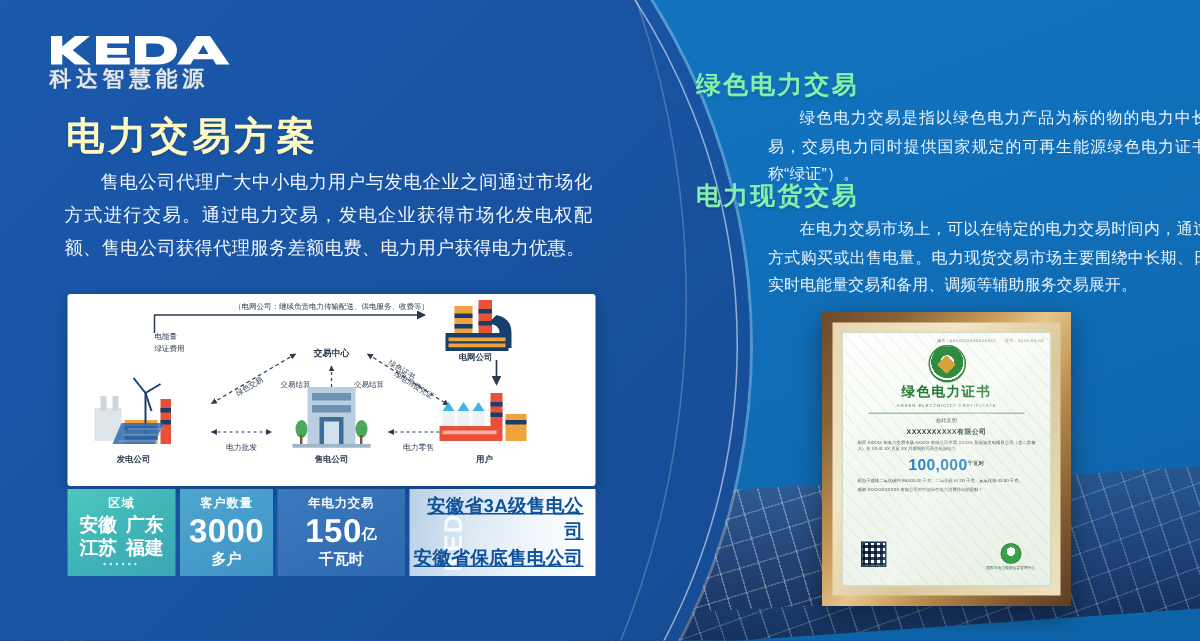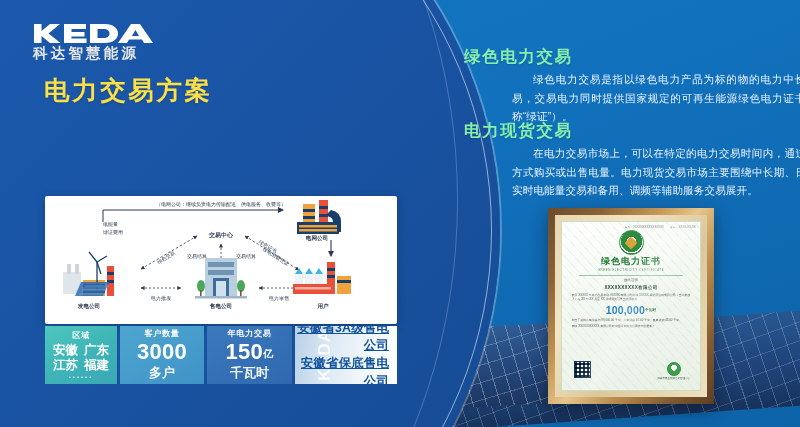--- a/index.html
+++ b/index.html
@@ -76,21 +76,21 @@
   .logo { position:absolute; left:33px; top:22px; width:130px; }
   .logo-mark { display:block; }
   .logo-cn {
     color:#e5e5e5; font-size:14.5px; letter-spacing:3.2px; font-weight:700;
     margin-top:1px; line-height:1.1; white-space:nowrap;
   }
 
   
   .h1 {
     position:absolute; left:44px; top:73px;
-    color:#fde047; font-size:25.5px; font-weight:700; letter-spacing:2.6px;
+    color:#fef9c3; font-size:25.5px; font-weight:700; letter-spacing:2.6px;
     text-shadow:0 1px 2px rgba(0,0,0,.18);
   }
   .lead {
     position:absolute; left:43px; top:110px; width:352px;
     color:#eef6ff; font-size:12.2px; line-height:1.82; text-indent:24px;
     text-align:justify; letter-spacing:.2px;
   }
 
   
   .diagram {
@@ -106,26 +106,26 @@
   .stats {
     position:absolute; left:45px; top:326px; width:352px; height:58px;
     display:flex; gap:3px; align-items:stretch;
   }
   .stat {
     position:relative; color:#fff; text-align:right;
     display:flex; flex-direction:column; align-items:center; justify-content:center;
     padding:4px 2px;
   }
   .stat.s1 { width:72px; background:linear-gradient(150deg,#4ec7bc 0%,#3fb5b8 50%,#3aa7b6 100%); }
-  .stat.s2 { width:84px; background:linear-gradient(150deg,#4ea6cf 0%,#3f93c6 100%); }
+  .stat.s2 { width:62px; background:linear-gradient(150deg,#4ea6cf 0%,#3f93c6 100%); }
   .stat.s3 { width:85px; background:linear-gradient(150deg,#3b79bd 0%,#2f68ae 100%); }
   .stat .cap { font-size:8.2px; letter-spacing:.6px; opacity:.97; font-weight:700; }
   .stat .big { font-size:22px; font-weight:800; line-height:1.05; letter-spacing:.3px; margin-top:1px;}
   .stat .big .unit { font-size:10px; font-weight:700; vertical-align:2px; }
-  .stat .sub { font-size:13px; opacity:.95; margin-top:0px; font-weight:700;}
+  .stat .sub { font-size:10px; opacity:.95; margin-top:0px; font-weight:700;}
   .stat .grid2 {
     display:grid; grid-template-columns:auto auto; gap:0 6px;
     font-size:12.5px; font-weight:800; line-height:1.22; margin-top:2px;
   }
   .stat .dots { font-size:6px; letter-spacing:2px; opacity:.8; margin-top:1px; }
 
   .badge {
     position:relative; flex:1; overflow:hidden;
     background:linear-gradient(100deg,#b9d0e6 0%,#dce9f4 35%,#f3f8fc 70%,#ffffff 100%);
     display:flex; align-items:center; justify-content:flex-end;
@@ -251,20 +251,21 @@
         <path d="M2 4 h15 v14 L34 4 h20 L31 23 L55 42 H34 L17 28 v14 H2 Z"></path>
         <path d="M62 4 h44 v10 H77 v6 h26 v9 H77 v4 h30 v9 H62 Z"></path>
         <path d="M114 4 h30 c16 0 26 8 26 19 s-10 19 -26 19 h-30 Z M129 14 v18 h12 c8 0 12 -4 12 -9 s-4 -9 -12 -9 Z"></path>
         <path d="M196 4 h18 l26 38 h-18 l-4 -7 h-26 l-4 7 h-18 Z M205 16 l-7 12 h14 Z"></path>
       </g>
     </svg>
     <div class="logo-cn">科达智慧能源</div>
   </div>
 
   <div class="h1">电力交易方案</div>
+  <div class="lead">售电公司代理广大中小电力用户与发电企业之间通过市场化方式进行交易。通过电力交易，发电企业获得市场化发电权配额、售电公司获得代理服务差额电费、电力用户获得电力优惠。</div>
 
   <div class="diagram">
     <svg class="dg" viewBox="0 0 352 128">
       <defs>
         <marker id="ah" markerWidth="6" markerHeight="6" refX="5" refY="3" orient="auto">
           <path d="M0,0 L6,3 L0,6 z" fill="#2b3a50"></path>
         </marker>
         <marker id="ah2" markerWidth="5" markerHeight="5" refX="4.5" refY="2.5" orient="auto">
           <path d="M0,0 L5,2.5 L0,5 z" fill="#2b3a50"></path>
         </marker>

